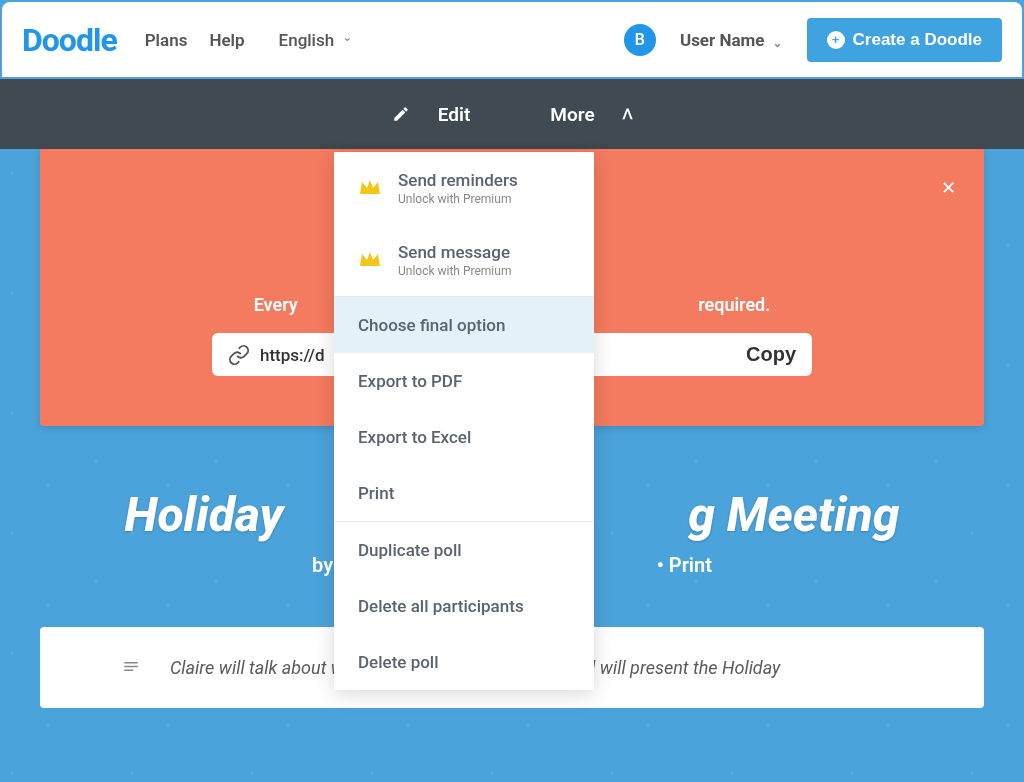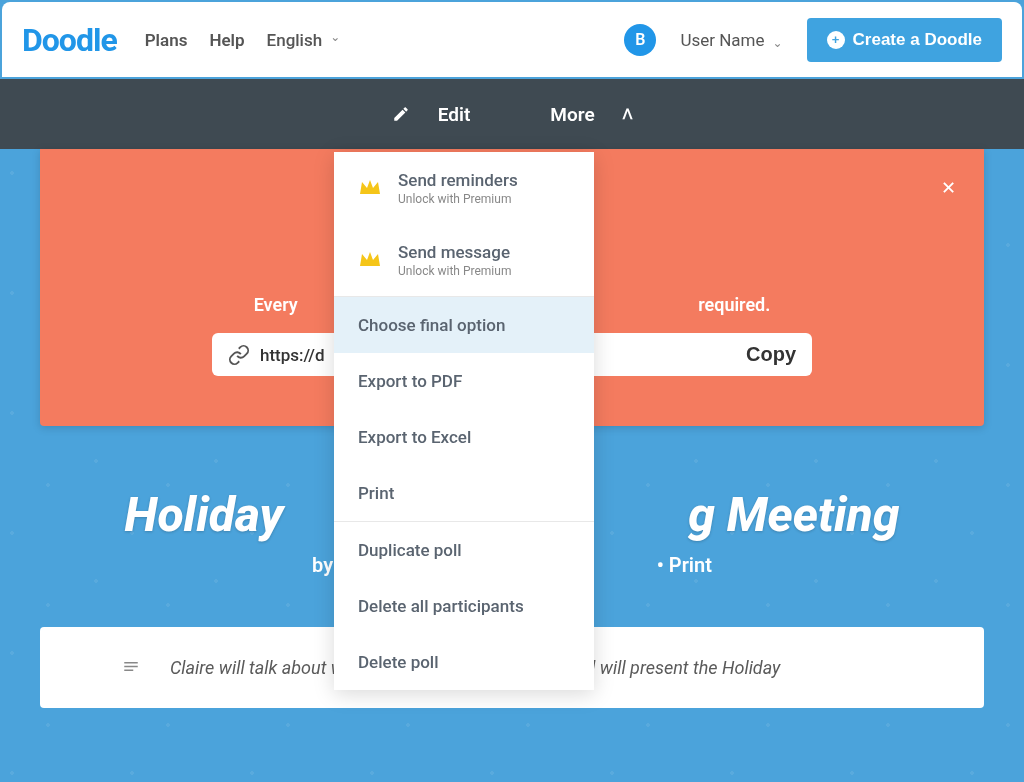--- a/index.html
+++ b/index.html
@@ -33,21 +33,21 @@
       color: #555;
       font-size: 17px;
       font-weight: 600;
       margin-right: 22px;
       cursor: pointer;
     }
     .lang-select {
       color: #555;
       font-size: 17px;
       font-weight: 500;
-      margin-left: 0;
+      margin-left: 12px;
       display: flex;
       gap: 8px;
       cursor: pointer;
     }
     .chevron-small { font-size: 12px; color: #888; }
     .header-right {
       margin-left: auto;
       display: flex;
       align-items: center;
       gap: 24px;
@@ -60,21 +60,21 @@
       color: #fff;
       display: flex;
       align-items: center;
       justify-content: center;
       font-weight: 600;
       font-size: 16px;
     }
     .user-name {
       color: #555;
       font-size: 17px;
-      font-weight: 400;
+      font-weight: 700;
       display: flex;
       align-items: flex-end;
       gap: 8px;
       cursor: pointer;
     }
     .create-btn {
       background: #3fa3e0;
       color: #fff;
       border: none;
       padding: 12px 20px;

